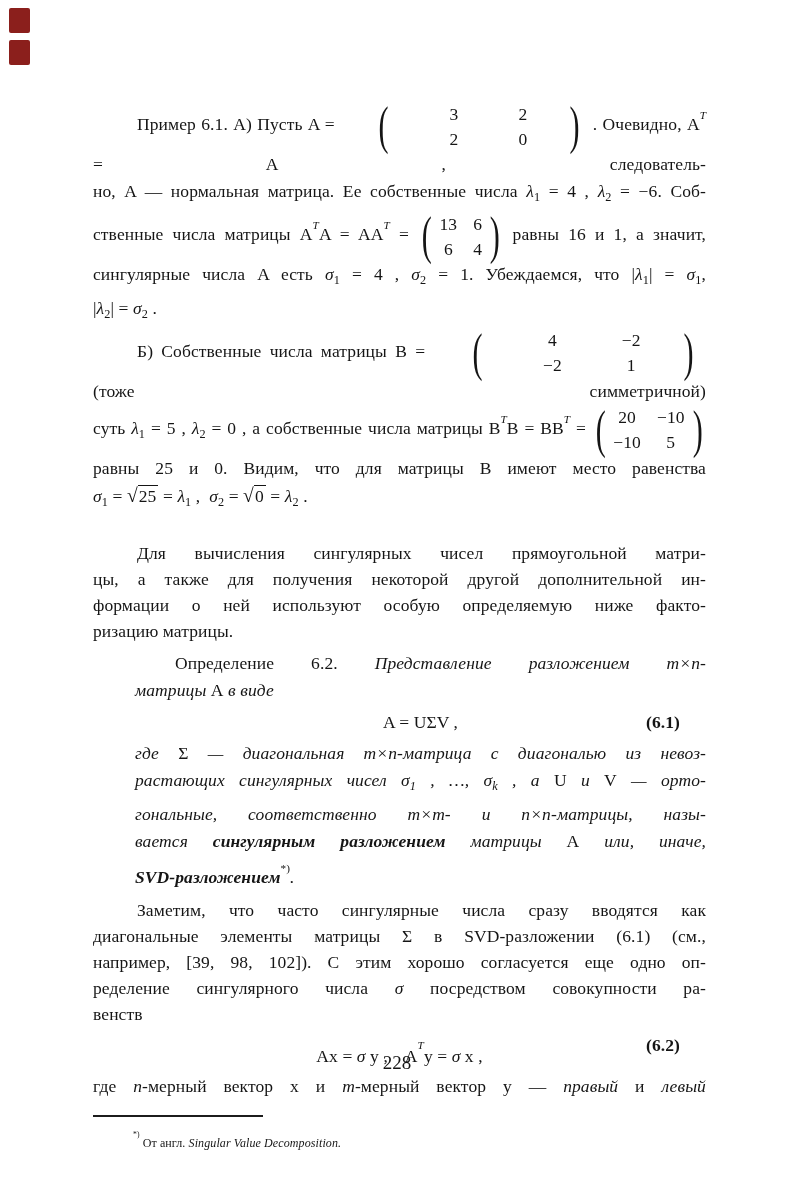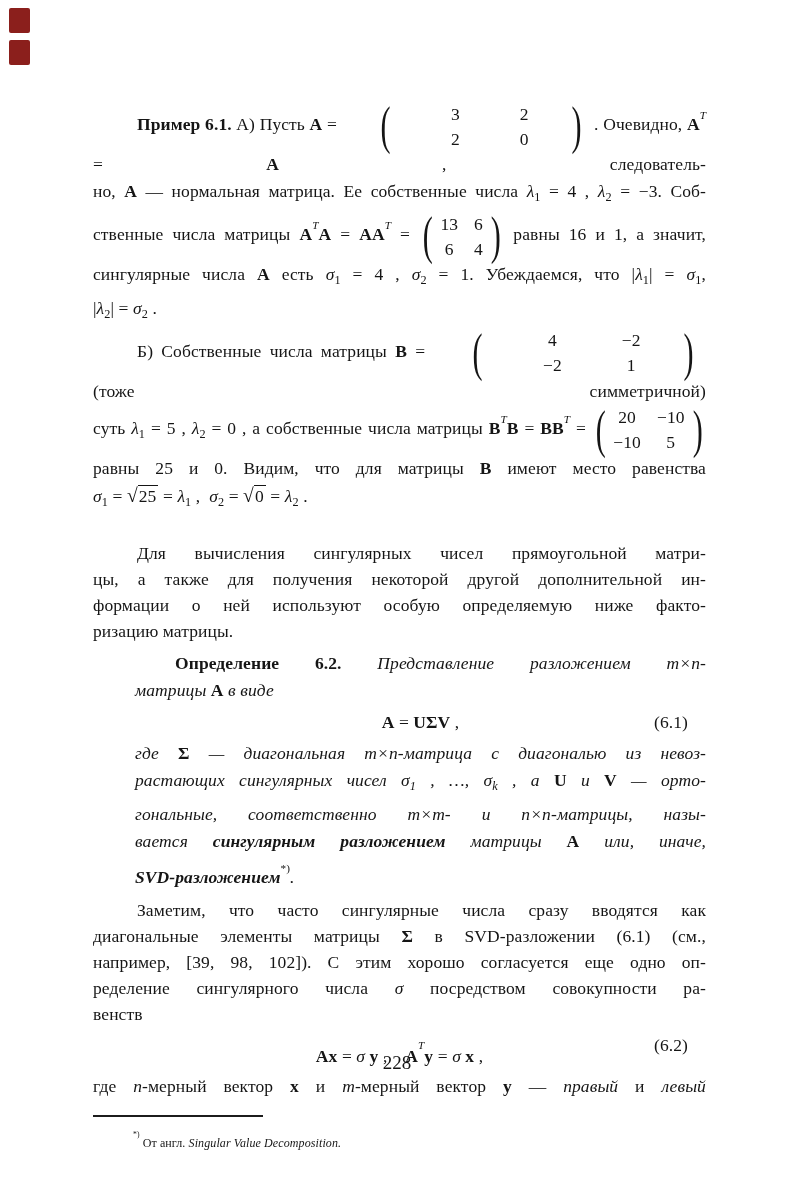--- a/index.html
+++ b/index.html
@@ -19,21 +19,21 @@
   .content{
     position:absolute;left:93px;top:101px;width:613px;
     font-size:17.5px;line-height:26px;
     letter-spacing:0.1px;
   }
   .block{margin:0;}
   .line{text-align:justify;text-align-last:justify;}
   .line.noj{text-align-last:left;}
 
   
-  .rs-b{font-weight:700;}
+  .rs-b{font-weight:400;}
   .rs-i{font-style:italic;}
   .rs-bi{font-weight:700;font-style:italic;}
   .rs-s{font-size:70%;vertical-align:-16%;}
   .rs-si{font-size:70%;vertical-align:-16%;font-style:italic;}
   .rs-p{font-size:64%;vertical-align:42%;font-style:italic;}
   .rs-pr{font-size:64%;vertical-align:42%;}
 
   
   .mx{display:inline-flex;align-items:center;vertical-align:middle;margin:0 2px;}
   .mx .paren{
@@ -47,21 +47,21 @@
   }
   .mcell{text-align:center;}
 
   
   .sqrt{white-space:nowrap;}
   .sqrt .sqsym{font-size:112%;}
   .sqrt .sqbody{border-top:1.7px solid #151515;padding:0 2px 0 1px;}
 
   
   .eq{position:relative;text-align:center;margin:3px 10px;line-height:30px;}
-  .eq .eqno{position:absolute;right:8px;top:0;font-style:normal;font-weight:400;}
+  .eq .eqno{position:absolute;right:16px;top:0;font-style:normal;font-weight:700;}
 
   
   .ex-a .line{line-height:27px;}
   .ex-b .line{line-height:27px;}
   .p-fact{margin-top:24px;}
   .def{margin-left:42px;margin-top:6px;}
   .def .line{line-height:27px;}
   .p-zam{margin-top:6px;}
   .eq62-block{margin-top:2px;}
   .footrule{border-top:2px solid #1c1c1c;width:170px;height:0;margin-top:16px;}
@@ -84,21 +84,21 @@
         <div class="line" style="text-indent: 44px;"><span class="rs-b">Пример 6.1.</span><span> А) Пусть </span><span class="rs-b">A</span><span> = </span><span class="mx">
             <span class="paren">(</span>
             <span class="mgrid" style="grid-template-columns: repeat(2, auto);">
               <span class="mcell">3</span>
               <span class="mcell">2</span>
               <span class="mcell">2</span>
               <span class="mcell">0</span>
             </span>
             <span class="paren">)</span>
           </span><span>. Очевидно, </span><span class="rs-b">A</span><span class="rs-p">T</span><span> = </span><span class="rs-b">A</span><span> , следователь-</span></div>
-        <div class="line"><span>но, </span><span class="rs-b">A</span><span> — нормальная матрица. Ее собственные числа </span><span class="rs-i">λ</span><span class="rs-s">1</span><span> = 4 , </span><span class="rs-i">λ</span><span class="rs-s">2</span><span> = −3. Соб-</span></div>
+        <div class="line"><span>но, </span><span class="rs-b">A</span><span> — нормальная матрица. Ее собственные числа </span><span class="rs-i">λ</span><span class="rs-s">1</span><span> = 4 , </span><span class="rs-i">λ</span><span class="rs-s">2</span><span> = −6. Соб-</span></div>
         <div class="line"><span>ственные числа матрицы </span><span class="rs-b">A</span><span class="rs-p">T</span><span class="rs-b">A</span><span> = </span><span class="rs-b">AA</span><span class="rs-p">T</span><span> = </span><span class="mx">
             <span class="paren">(</span>
             <span class="mgrid" style="grid-template-columns: repeat(2, auto);">
               <span class="mcell">13</span>
               <span class="mcell">6</span>
               <span class="mcell">6</span>
               <span class="mcell">4</span>
             </span>
             <span class="paren">)</span>
           </span><span> равны 16 и 1, а значит,</span></div>

